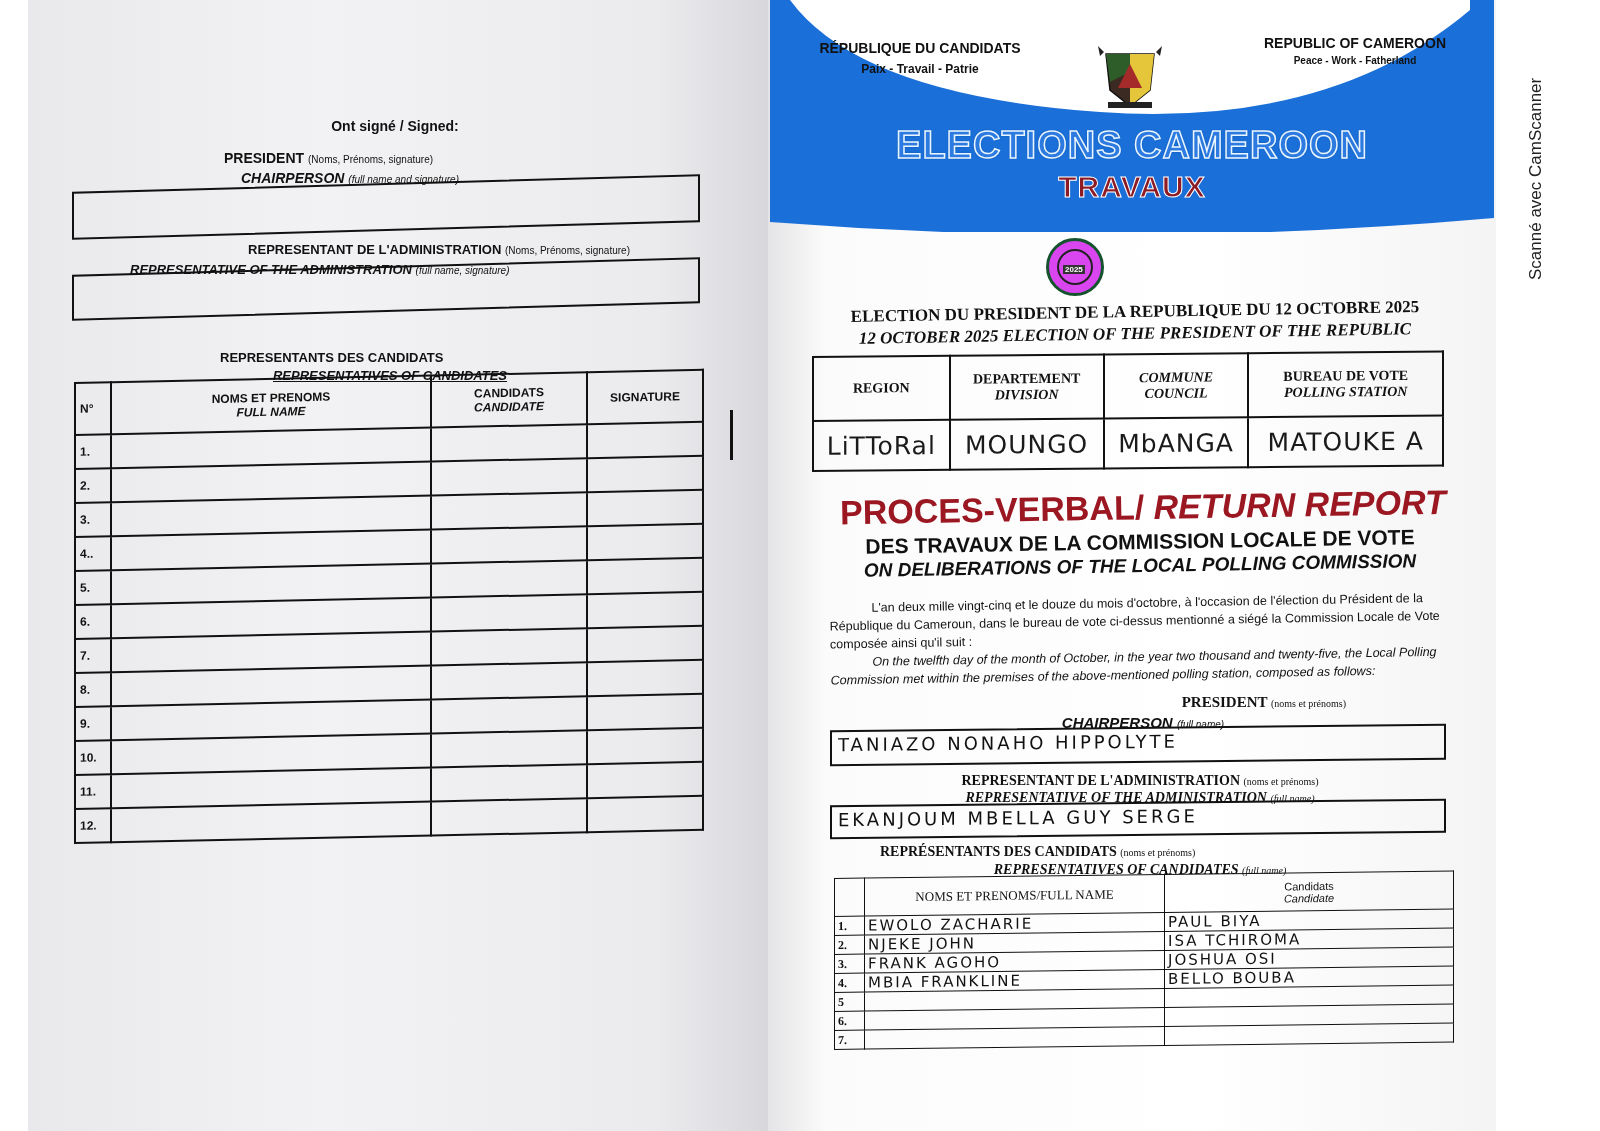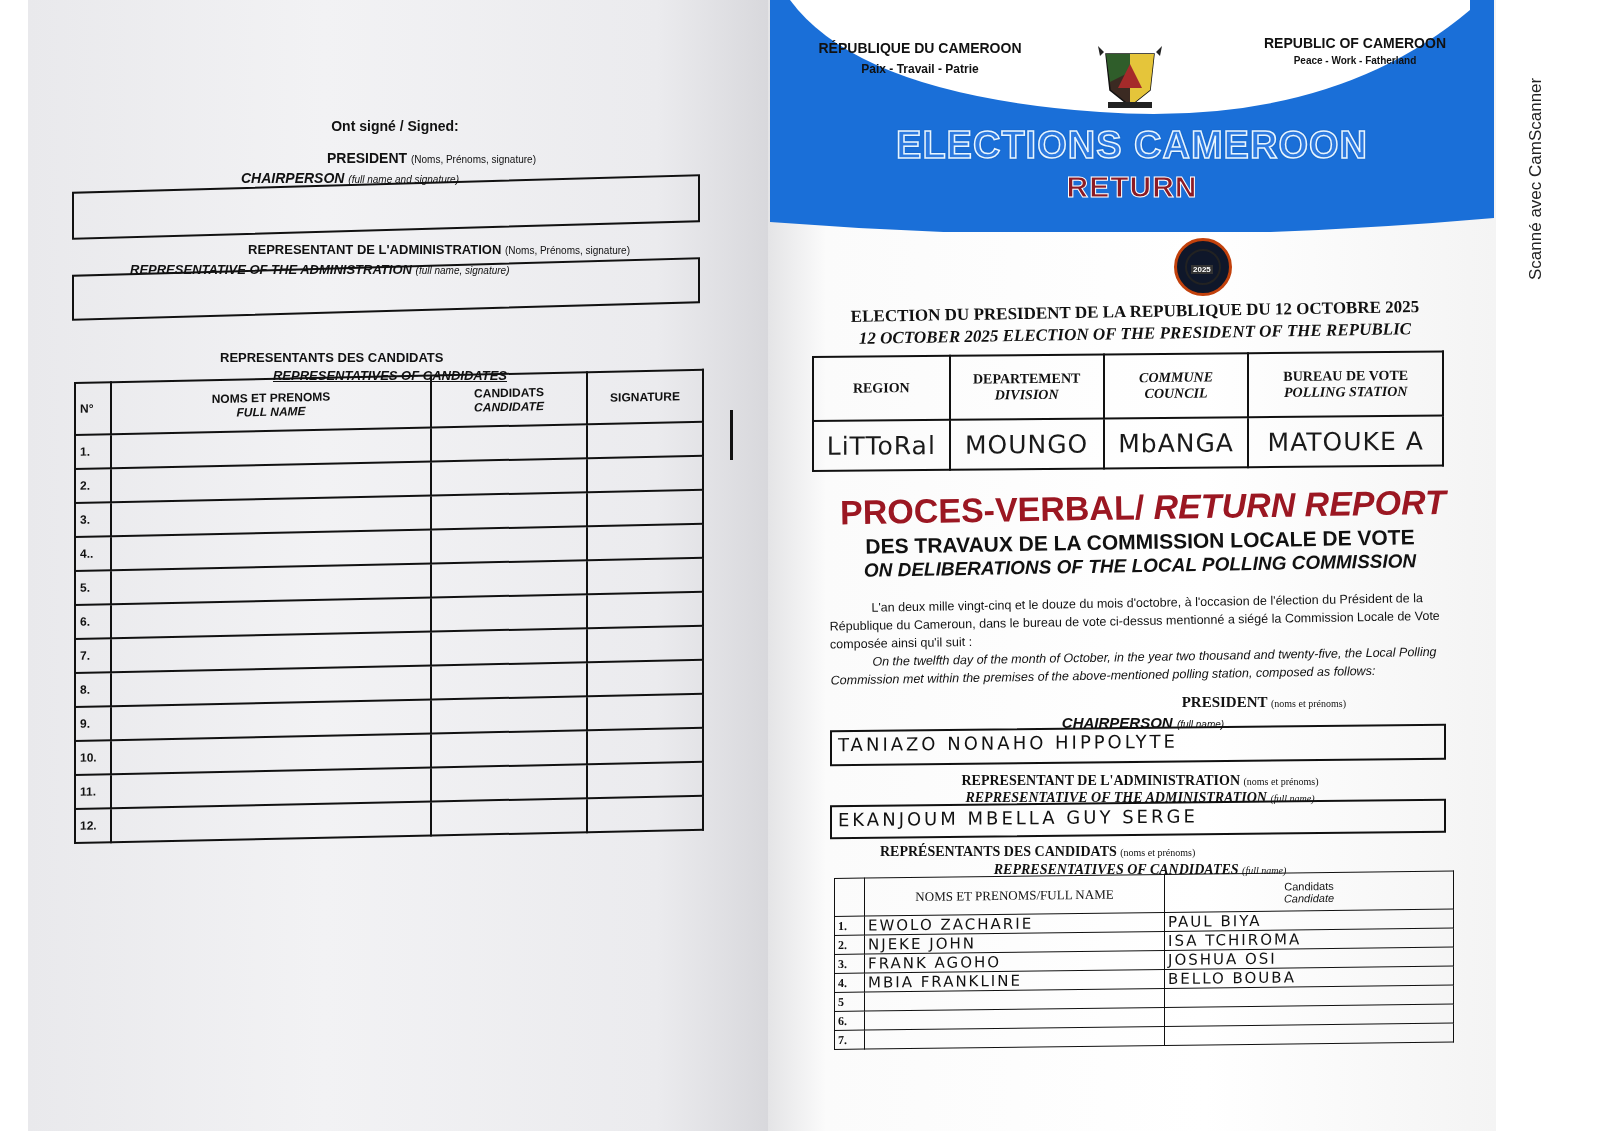--- a/index.html
+++ b/index.html
@@ -16,21 +16,21 @@
     position: absolute; left: 768px; top: 0; width: 728px; height: 1131px;
     background: linear-gradient(90deg, #e4e4e6 0%, #fbfbfb 8%, #ffffff 60%, #f4f4f4 100%);
   }
   .serif { font-family: "Liberation Serif", serif; }
   .ital { font-style: italic; }
   .small { font-weight: normal; font-size: 10px; }
   .small.ital { font-style: italic; }
 
   
   .signed-title { position: absolute; left: 320px; top: 118px; width: 150px; font-size: 14px; font-weight: bold; text-align:center; }
-  .lp-pres { position: absolute; left: 236px; top: 150px; width: 300px; font-size: 14px; font-weight: bold; text-align:right; }
+  .lp-pres { position: absolute; left: 224px; top: 150px; width: 300px; font-size: 14px; font-weight: bold; text-align:left; }
   .lp-chair { position: absolute; left: 200px; top: 170px; width: 300px; font-size: 14px; font-weight: bold; font-style: italic; text-align:center; }
   .lp-box1 { position: absolute; left: 72px; top: 183px; width: 628px; height: 48px; border: 2px solid #111; transform: skewY(-1.6deg); }
   .lp-rep { position: absolute; left: 150px; top: 242px; width: 480px; font-size: 13px; font-weight: bold; text-align:right; }
   .lp-repen { position: absolute; left: 130px; top: 262px; width: 420px; font-size: 13px; font-weight: bold; font-style: italic; }
   .lp-box2 { position: absolute; left: 72px; top: 266px; width: 628px; height: 46px; border: 2px solid #111; transform: skewY(-1.6deg); }
   .lp-cand-fr { position: absolute; left: 220px; top: 350px; width: 340px; font-size: 13px; font-weight: bold; text-align:left; }
   .lp-cand-en { position: absolute; left: 220px; top: 368px; width: 340px; font-size: 13px; font-weight: bold; font-style: italic; text-align:center; text-decoration: underline; }
   .lp-table { position: absolute; left: 74px; top: 382px; width: 630px; border-collapse: collapse; transform: skewY(-1.2deg); transform-origin: left top; }
   .lp-table td, .lp-table th { border: 2px solid #111; font-size: 12px; font-weight: bold; padding: 2px 4px; }
   .lp-table th { height: 52px; text-align: center; vertical-align: middle; }
@@ -44,21 +44,21 @@
   .banner svg { position: absolute; left: 0; top: 0; }
   .rep-fr { position: absolute; left: 815px; top: 40px; width: 210px; font-size: 14px; font-weight: bold; text-align: center; color: #111; }
   .rep-fr-sub { position: absolute; left: 815px; top: 62px; width: 210px; font-size: 12px; font-weight: bold; text-align: center; }
   .rep-en { position: absolute; left: 1255px; top: 35px; width: 200px; font-size: 14px; font-weight: bold; text-align: center; }
   .rep-en-sub { position: absolute; left: 1255px; top: 55px; width: 200px; font-size: 10px; font-weight: bold; text-align: center; }
   .coat { position: absolute; left: 1090px; top: 42px; width: 80px; height: 72px; }
   .elec-title { position: absolute; left: 770px; top: 124px; width: 724px; text-align: center; font-size: 38px; font-weight: bold; letter-spacing: 1px;
     color: #2d7ae0; -webkit-text-stroke: 1.5px #e8f6ff; text-shadow: 0 0 2px #0b2e6d; }
   .elecam { position: absolute; left: 770px; top: 170px; width: 724px; text-align: center; font-size: 30px; font-weight: bold; letter-spacing: 1px;
     color: #8c1b25; -webkit-text-stroke: 1px #ffffff; }
-  .seal { position: absolute; left: 1174px; top: 238px; width: 58px; height: 58px; border-radius: 50%; border: 3px solid #c2410c; background: #0f172a; }
+  .seal { position: absolute; left: 1046px; top: 238px; width: 58px; height: 58px; border-radius: 50%; border: 3px solid #14532d; background: #d946ef; }
   .seal .inner { position: absolute; left: 8px; top: 8px; width: 36px; height: 36px; border-radius: 50%; border: 2px solid #222; }
   .seal .yr { position: absolute; left: 14px; top: 24px; font-size: 8px; font-weight: bold; background: #333; color: #fff; padding: 0 2px; }
 
   .el-fr { position: absolute; left: 850px; top: 302px; width: 570px; text-align: center; font-size: 17px; font-weight: bold; transform: rotate(-1deg); }
   .el-en { position: absolute; left: 850px; top: 324px; width: 570px; text-align: center; font-size: 17px; font-weight: bold; font-style: italic; transform: rotate(-1deg); }
 
   .loc-table { position: absolute; left: 812px; top: 356px; width: 632px; border-collapse: collapse; transform: skewY(-0.5deg); transform-origin: left top; }
   .loc-table th, .loc-table td { border: 2px solid #111; text-align: center; }
   .loc-table th { height: 64px; font-family: "Liberation Serif", serif; font-size: 14px; font-weight: bold; }
   .loc-table th .i { font-style: italic; display: block; }
@@ -217,36 +217,36 @@
 <div class="binding-mark" style="left:776px; top:740px; height:50px;"></div>
 
 <div class="page-right"></div>
 
 <div class="banner">
   <svg width="724" height="232" viewBox="0 0 724 232">
     <path d="M0,0 L724,0 L724,218 Q360,250 0,222 Z" fill="#1a6fd8"></path>
     <path d="M20,0 Q90,95 330,112 Q560,128 700,10 L700,0 Z" fill="#ffffff"></path>
   </svg>
 </div>
-<div class="rep-fr">RÉPUBLIQUE DU CAMEROON</div>
+<div class="rep-fr">RÉPUBLIQUE DU CANDIDATS</div>
 <div class="rep-fr-sub">Paix - Travail - Patrie</div>
 <div class="rep-en">REPUBLIC OF CAMEROON</div>
 <div class="rep-en-sub">Peace - Work - Fatherland</div>
 
 <svg class="coat" viewBox="0 0 80 72">
   <path d="M8,4 l6,6 -4,4 z M72,4 l-6,6 4,4 z" fill="#222"></path>
   <path d="M16,12 L64,12 L60,48 L40,64 L20,48 Z" fill="#3b2a22" stroke="#111" stroke-width="1.5"></path>
   <path d="M40,12 L64,12 L60,48 L40,64 Z" fill="#e5c53a"></path>
   <path d="M16,12 L40,12 L40,30 L20,40 Z" fill="#2f5d2a"></path>
   <path d="M40,22 L52,46 L28,46 Z" fill="#a52a2a"></path>
   <rect x="18" y="60" width="44" height="6" fill="#222"></rect>
 </svg>
 
 <div class="elec-title">ELECTIONS CAMEROON</div>
-<div class="elecam">RETURN</div>
+<div class="elecam">TRAVAUX</div>
 
 <div class="seal">
   <div class="inner"></div>
   <div class="yr">2025</div>
 </div>
 
 <div class="el-fr serif">ELECTION DU PRESIDENT DE LA REPUBLIQUE DU 12 OCTOBRE 2025</div>
 <div class="el-en serif">12 OCTOBER 2025 ELECTION OF THE PRESIDENT OF THE REPUBLIC</div>
 
 <table class="loc-table">

